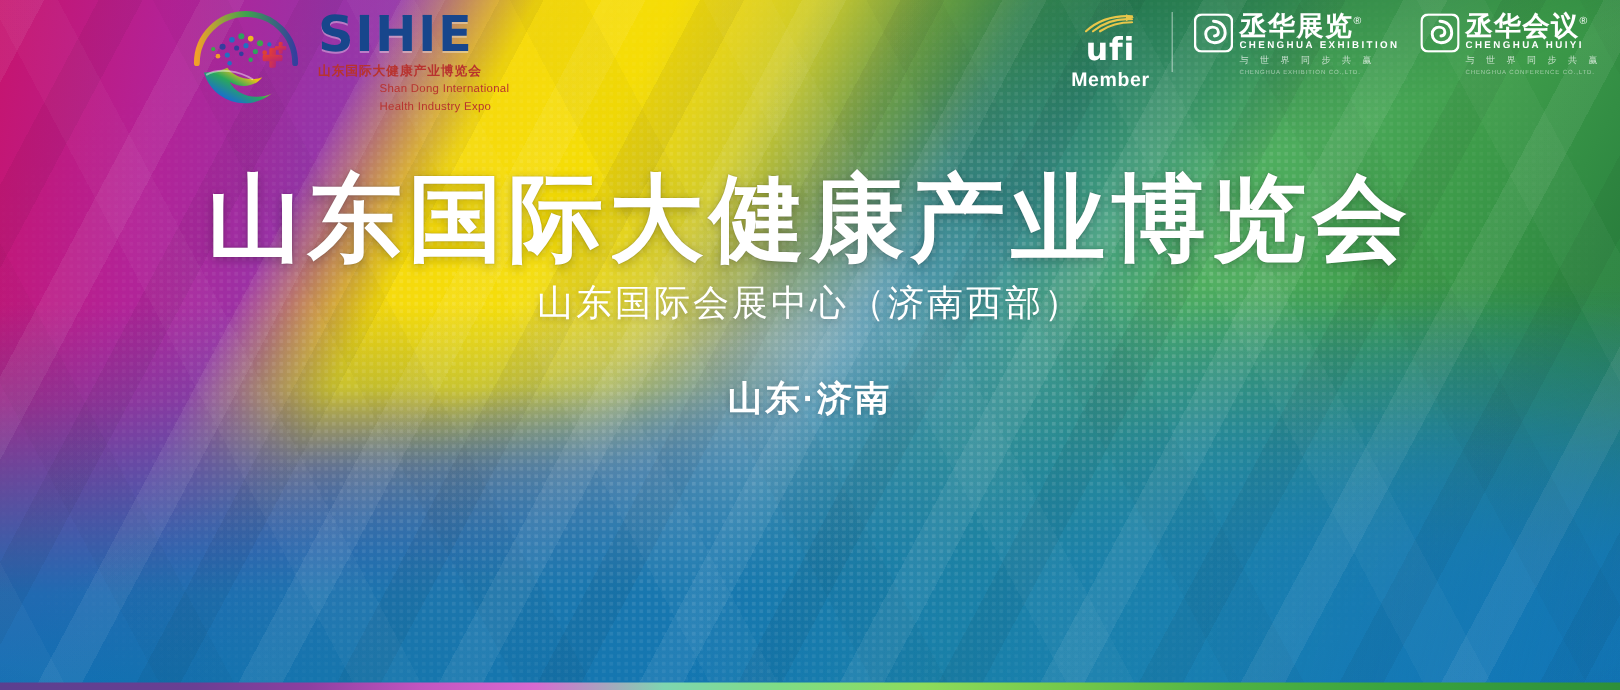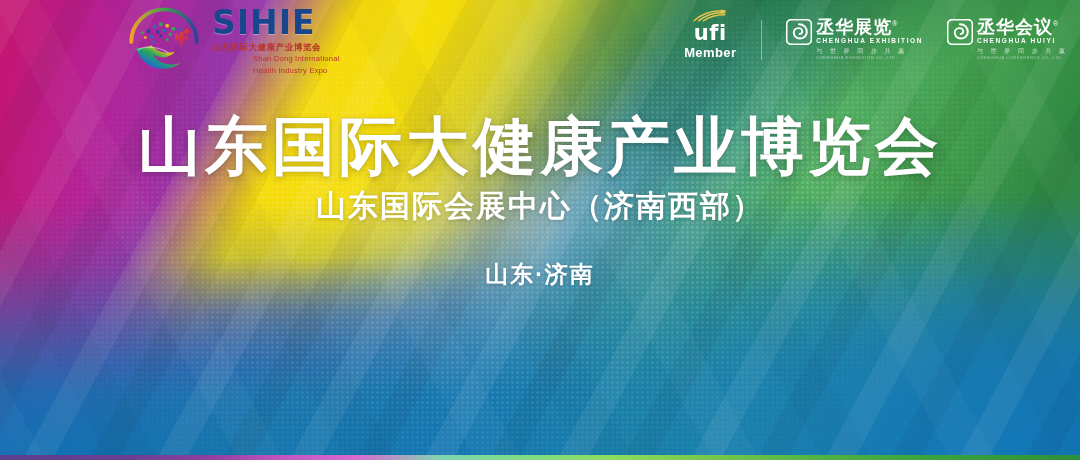--- a/index.html
+++ b/index.html
@@ -151,21 +151,21 @@
   .sihie-cn{
     font-size:8.5px;color:#b8332f;font-weight:bold;letter-spacing:.6px;
     margin-top:4px;white-space:nowrap;
   }
   .sihie-en{
     font-size:7.6px;color:#b8332f;letter-spacing:.2px;
     margin-top:2px;white-space:nowrap;line-height:1.32;margin-left:41px;
   }
 
   
-  .partners{position:absolute;right:12px;top:8px;display:flex;align-items:flex-end;gap:24px;}
+  .partners{position:absolute;right:12px;top:8px;display:flex;align-items:flex-start;gap:14px;}
   .ufi{display:flex;flex-direction:column;align-items:center;width:54px;}
   .ufi-swoosh{width:40px;height:15px;}
   .ufi-word{
     font-family:"DejaVu Sans",sans-serif;font-weight:bold;font-size:21px;
     color:#ffffff;line-height:.95;letter-spacing:.5px;margin-top:1px;
   }
   .ufi-member{font-size:13px;font-weight:bold;color:#ffffff;letter-spacing:.4px;margin-top:1px;}
   .vrule{width:1px;height:40px;background:rgba(255,255,255,.4);}
   .chlogo{display:flex;align-items:flex-start;gap:4px;}
   .ch-mark{width:26px;height:26px;flex:none;margin-top:1px;}
@@ -187,21 +187,21 @@
     text-shadow:0 2px 7px rgba(0,0,0,.22), 0 0 1px rgba(0,0,0,.3);
     white-space:nowrap;
   }
   .date{
     margin-top:22px;
     font-family:"DejaVu Sans",sans-serif;
     font-size:52px;font-weight:normal;color:#ffffff;letter-spacing:1px;
     text-shadow:0 2px 6px rgba(0,0,0,.18);
   }
   .venue{
-    margin-top:6px;font-size:30px;color:#ffffff;letter-spacing:2px;font-weight:bold;
+    margin-top:6px;font-size:24px;color:#ffffff;letter-spacing:2px;font-weight:normal;
     text-shadow:0 1px 4px rgba(0,0,0,.2);
   }
   .city{
     margin-top:32px;font-size:23px;color:#ffffff;letter-spacing:2px;font-weight:bold;
     text-shadow:0 1px 4px rgba(0,0,0,.2);
   }
 </style>
 </head>
 <body>
 

